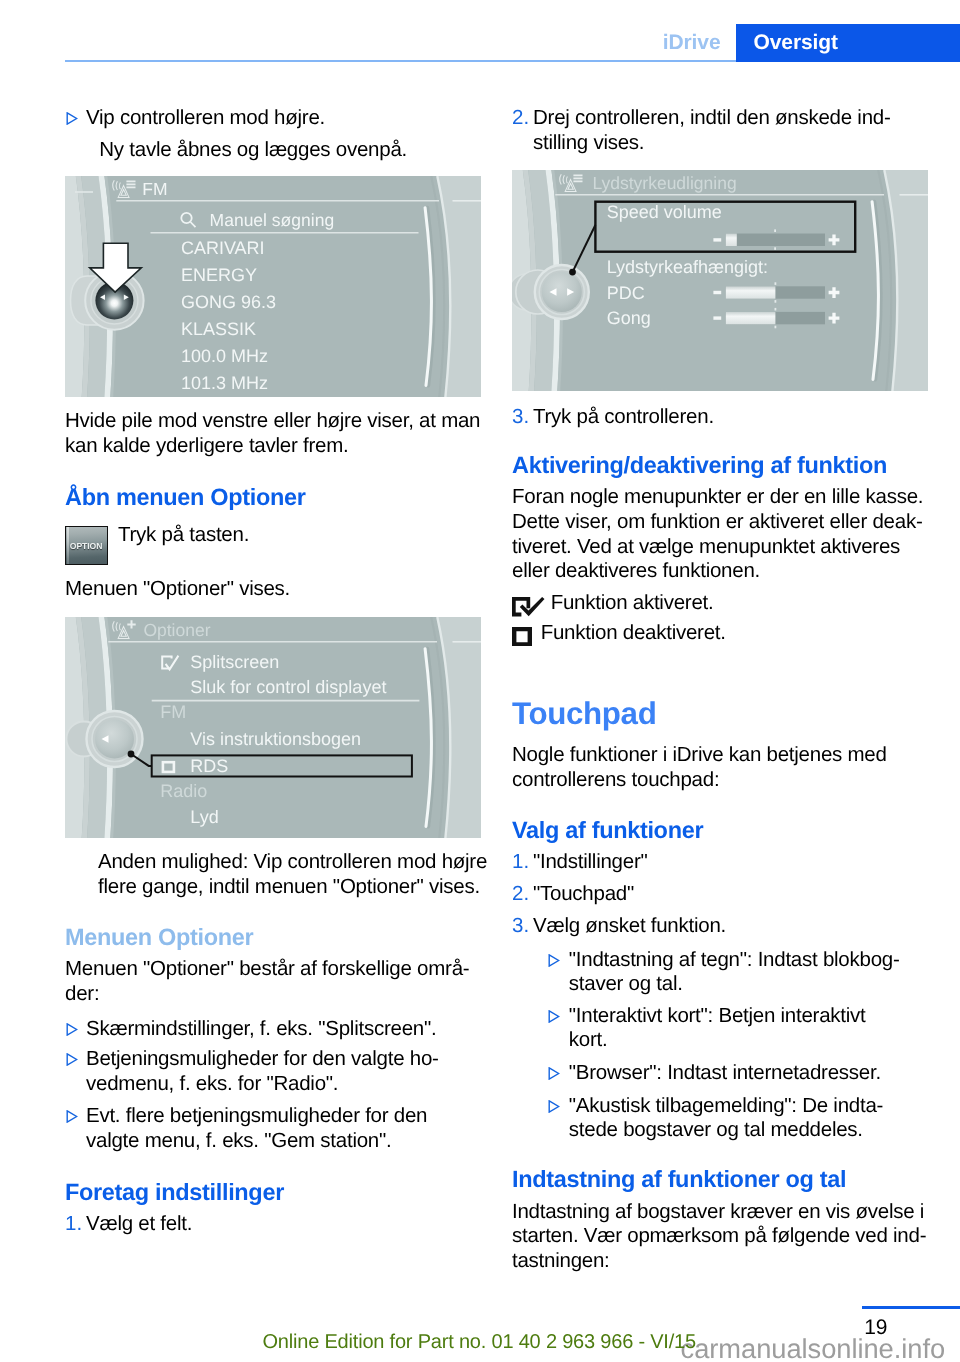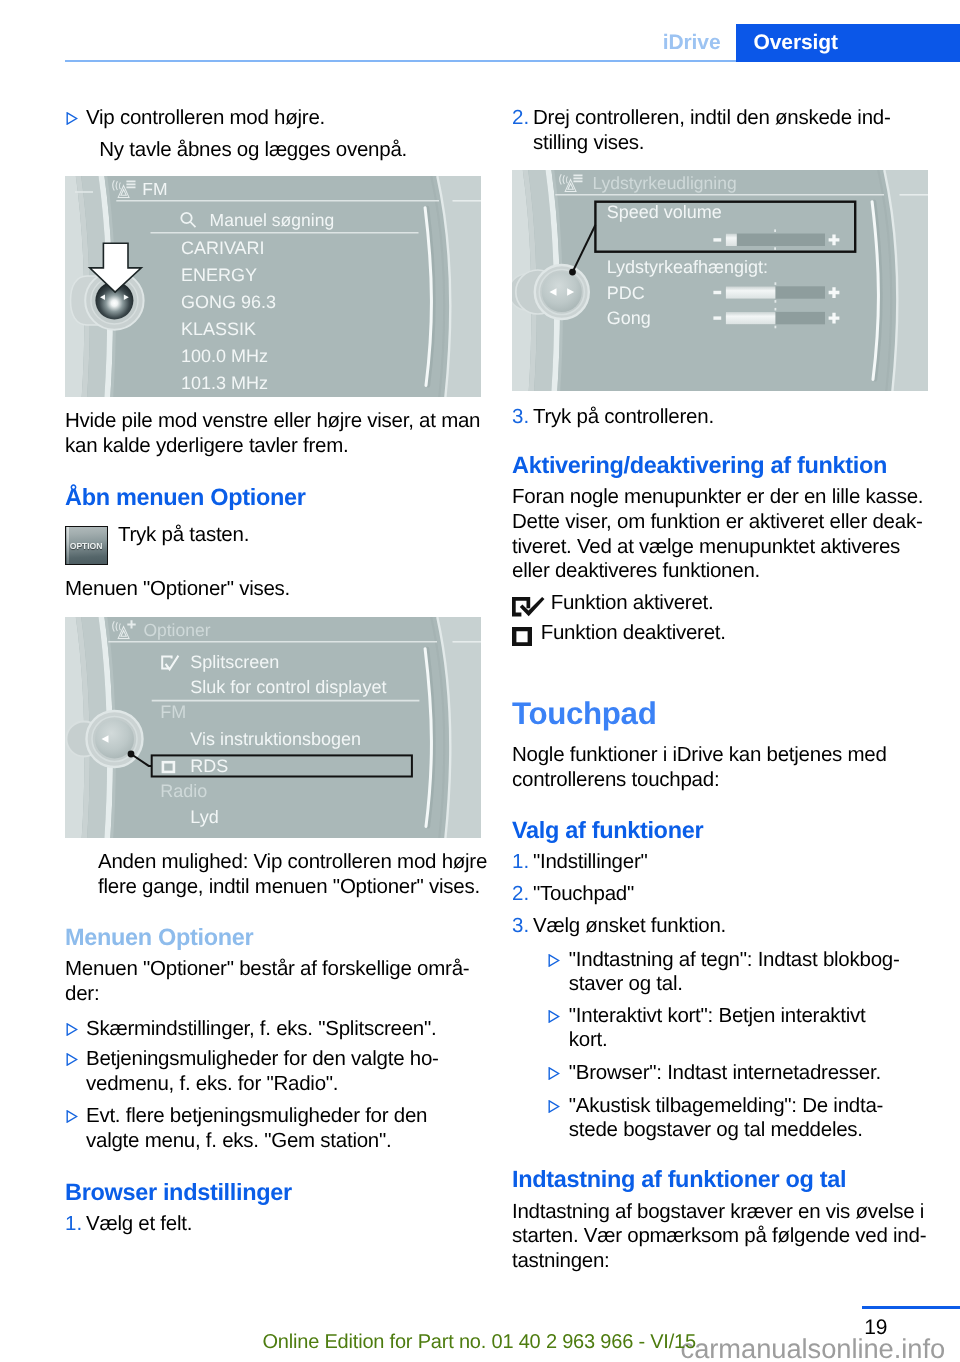--- a/index.html
+++ b/index.html
@@ -230,21 +230,21 @@
 vedmenu, f. eks. for "Radio".</div>
   </div>
   <div class="blk" style="left:65px;top:1104px;width:416px;">
     <svg class="tri" style="left:1px;top:6px;" viewBox="0 0 12 13">
         <path d="M1.2 0.9 L10.6 6.5 L1.2 12.1 Z" fill="none" stroke="#1565e0" stroke-width="1.4"></path>
       </svg>
     <div class="para body-ind">Evt. flere betjeningsmuligheder for den
 valgte menu, f. eks. "Gem station".</div>
   </div>
 
-  <div class="blk h2" style="left:65px;top:1180px;">Browser indstillinger</div>
+  <div class="blk h2" style="left:65px;top:1180px;">Foretag indstillinger</div>
 
   <div class="blk" style="left:65px;top:1211.5px;width:416px;">
     <div class="mark">1.</div>
     <div class="para body-ind">Vælg et felt.</div>
   </div>
 
   <div class="blk" style="left:512px;top:106px;width:416px;">
     <div class="mark">2.</div>
     <div class="para body-ind">Drej controlleren, indtil den ønskede ind-
 stilling vises.</div>

